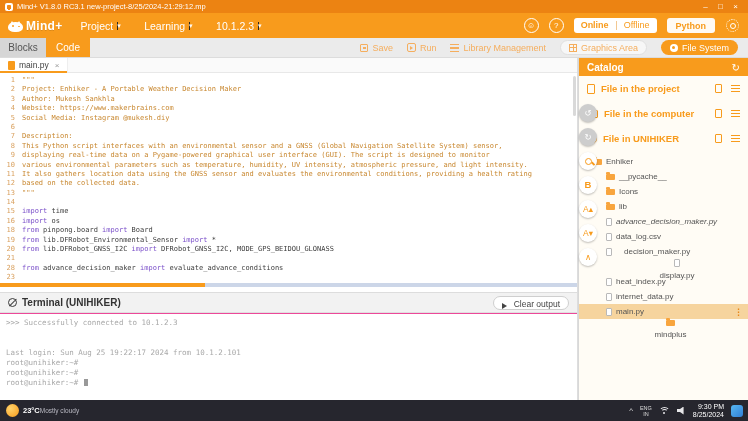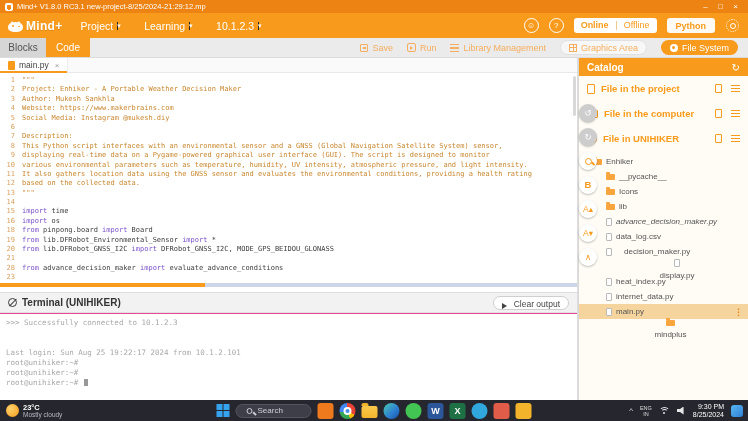--- a/index.html
+++ b/index.html
@@ -135,21 +135,21 @@
   .tic-folder{width:9px;height:6px;background:#f8a53e;border-radius:1px;position:relative;margin-top:1px}
   .tic-folder::before{content:'';position:absolute;top:-2px;left:0;width:4px;height:2px;background:#f8a53e;border-radius:1px 1px 0 0}
   .tic-file{width:6px;height:8px;border:1px solid #b9b9b9;border-radius:1px;background:#fff}
   .dots{margin-left:auto;padding-right:5px;color:#e8871a;font-weight:bold;font-size:9px}
 
   
   .taskbar{position:absolute;left:0;right:0;bottom:0;height:21px;background:#26262e;color:#eee;
     display:flex;align-items:center}
   .tb-weather{display:flex;align-items:center;gap:4px;padding-left:6px}
   .tb-weather-ico{width:13px;height:13px;border-radius:50%;background:radial-gradient(circle at 35% 35%,#ffd36b,#f79a1b)}
-  .wx{display:flex;flex-direction:column;line-height:7px}
+  .wx{display:flex;flex-direction:row;line-height:7px}
   .wx b{font-size:7.5px;color:#fff;font-weight:bold}
   .wx small{font-size:6.5px;color:#b9b9c2}
   .tb-center{position:absolute;left:50%;transform:translateX(-50%);display:flex;align-items:center;gap:6px}
   .tb-start{display:grid;grid-template-columns:6px 6px;grid-template-rows:6px 6px;gap:1px}
   .tb-start i{background:#35a3ee;display:block}
   .tb-search{height:14px;border-radius:7px;background:#3e3e49;border:1px solid #55555f;display:flex;
     align-items:center;gap:5px;padding:0 10px;font-size:8px;color:#cfcfd6;width:76px}
   .tb-search .mag{width:6px;height:6px;border-width:1.2px;color:#cfcfd6}
   .tb-apps{display:flex;align-items:center;gap:6px}
   .app{width:16px;height:16px;border-radius:3px;display:flex;align-items:center;justify-content:center;
@@ -486,44 +486,20 @@
   </div>
 
   <div class="taskbar">
     <div class="tb-weather">
       <i class="tb-weather-ico"></i>
       <span class="wx">
         <b>23°C</b>
         <small>Mostly cloudy</small>
       </span>
     </div>
-    <div class="tb-center">
-      <span class="tb-start">
-          <i></i>
-          <i></i>
-          <i></i>
-          <i></i>
-        </span>
-      <span class="tb-search">
-        <i class="mag sm"></i>
-        <span>Search</span>
-      </span>
-      <span class="tb-apps">
-          <span class="app app-plain" style="background: rgb(238, 122, 29);"></span>
-          <span class="app app-chrome"></span>
-          <span class="app app-folder"></span>
-          <span class="app app-edge"></span>
-          <span class="app app-round" style="background: rgb(67, 197, 84);"></span>
-          <span class="app app-letter" style="background: rgb(43, 87, 154);">W</span>
-          <span class="app app-letter" style="background: rgb(30, 113, 69);">X</span>
-          <span class="app app-round" style="background: rgb(49, 168, 221);"></span>
-          <span class="app app-plain" style="background: rgb(226, 92, 74);"></span>
-          <span class="app app-plain" style="background: rgb(243, 180, 43);"></span>
-        </span>
-    </div>
     <div class="tb-tray">
       <span class="tray-chev">^</span>
       <span class="tray-lang">
         <span>ENG</span>
         <span>IN</span>
       </span>
       <span class="wifi">
           <i class="w1"></i>
           <i class="w2"></i>
           <b></b>

